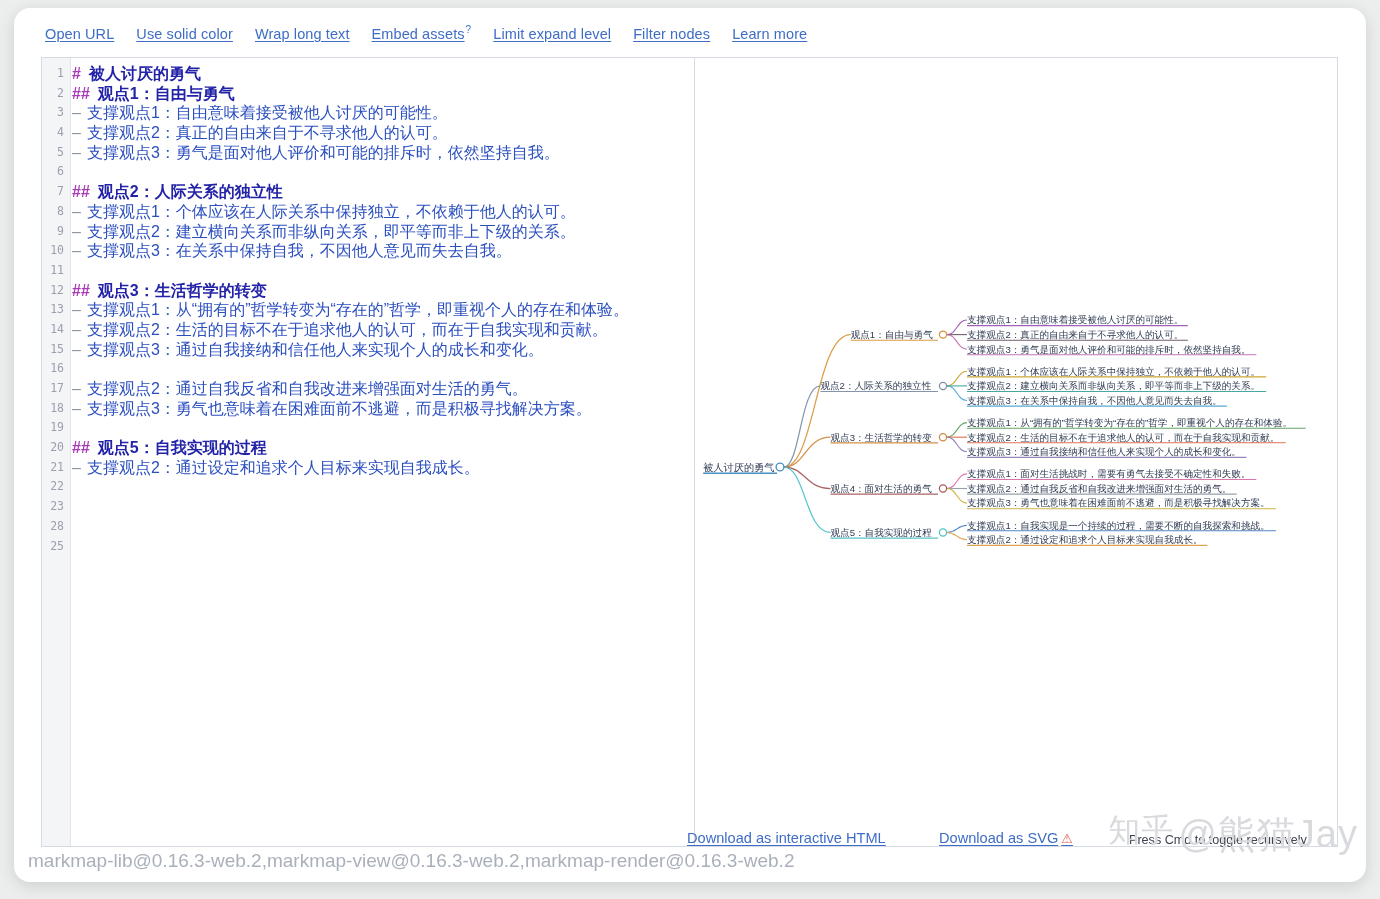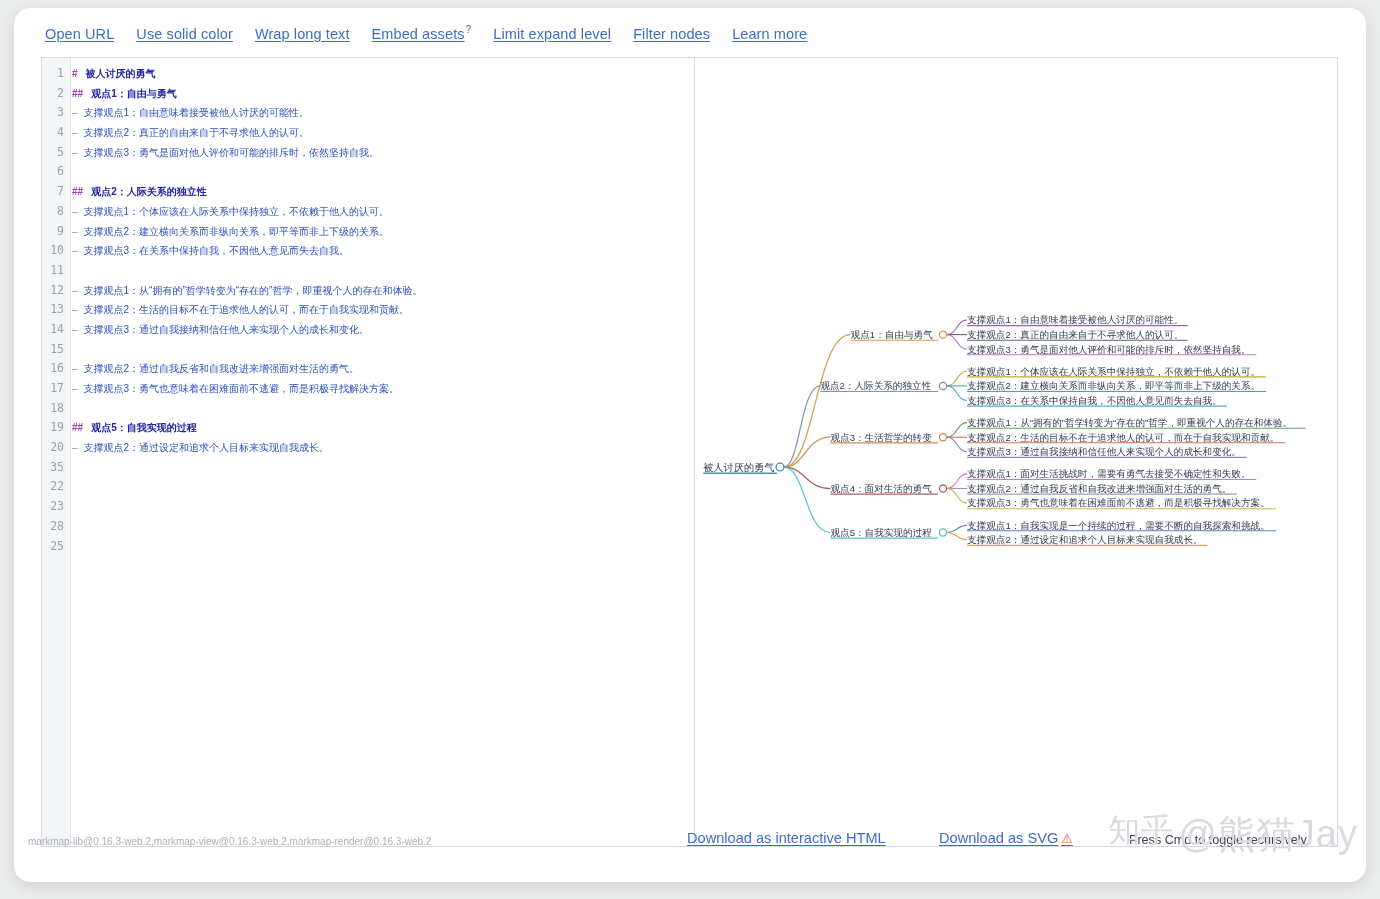--- a/index.html
+++ b/index.html
@@ -59,21 +59,21 @@
     border-right:1px solid #e3e5ea;
     box-sizing:border-box;
   }
   #code{
     position:absolute;left:30px;top:0;right:0;bottom:0;
     padding:6px 0 0 0;
     overflow:hidden;
   }
   .crow{
     height:19.7px;line-height:19.7px;
-    font-size:10px;
+    font-size:16px;
     white-space:nowrap;
     font-family:"Liberation Sans","DejaVu Sans",sans-serif;
   }
   .lnum{
     height:19.7px;line-height:19.7px;
     font-size:11.5px;
     color:#9aa0ad;
     text-align:right;
     padding-right:6px;
     font-family:"DejaVu Sans Mono","Liberation Mono",monospace;
@@ -93,22 +93,22 @@
     font-family:"Liberation Sans","DejaVu Sans",sans-serif;
     dominant-baseline:alphabetic;
   }
   .mm-label.root{font-size:10.2px;}
 
   
   #footer{
     position:absolute;left:0;bottom:0;width:100%;height:58px;
   }
   #version{
-    position:absolute;left:14px;top:12px;
-    font-size:10px;color:#aab0bb;
+    position:absolute;left:14px;top:26px;
+    font-size:19px;color:#aab0bb;
     font-family:"Liberation Sans","DejaVu Sans",sans-serif;
   }
   .foot-link{
     position:absolute;top:6px;
     font-size:14.6px;color:#3e6dc7;
     text-decoration:underline;text-underline-offset:2px;
     cursor:pointer;white-space:nowrap;
   }
   #dl-html{left:673px;}
   #dl-svg{left:925px;text-align:center;}
@@ -154,38 +154,39 @@
           <div class="lnum">11</div>
           <div class="lnum">12</div>
           <div class="lnum">13</div>
           <div class="lnum">14</div>
           <div class="lnum">15</div>
           <div class="lnum">16</div>
           <div class="lnum">17</div>
           <div class="lnum">18</div>
           <div class="lnum">19</div>
           <div class="lnum">20</div>
-          <div class="lnum">35</div>
+          <div class="lnum">21</div>
           <div class="lnum">22</div>
           <div class="lnum">23</div>
           <div class="lnum">28</div>
           <div class="lnum">25</div>
         </div>
       <div id="code">
           <div class="crow"><span class="tok-hash">#</span><span class="tok-h" style="margin-left: 8px;">被人讨厌的勇气</span></div>
           <div class="crow"><span class="tok-hash">##</span><span class="tok-h" style="margin-left: 8px;">观点1：自由与勇气</span></div>
           <div class="crow"><span class="tok-dash">–</span><span class="tok-txt" style="margin-left: 6px;">支撑观点1：自由意味着接受被他人讨厌的可能性。</span></div>
           <div class="crow"><span class="tok-dash">–</span><span class="tok-txt" style="margin-left: 6px;">支撑观点2：真正的自由来自于不寻求他人的认可。</span></div>
           <div class="crow"><span class="tok-dash">–</span><span class="tok-txt" style="margin-left: 6px;">支撑观点3：勇气是面对他人评价和可能的排斥时，依然坚持自我。</span></div>
           <div class="crow">&nbsp;</div>
           <div class="crow"><span class="tok-hash">##</span><span class="tok-h" style="margin-left: 8px;">观点2：人际关系的独立性</span></div>
           <div class="crow"><span class="tok-dash">–</span><span class="tok-txt" style="margin-left: 6px;">支撑观点1：个体应该在人际关系中保持独立，不依赖于他人的认可。</span></div>
           <div class="crow"><span class="tok-dash">–</span><span class="tok-txt" style="margin-left: 6px;">支撑观点2：建立横向关系而非纵向关系，即平等而非上下级的关系。</span></div>
           <div class="crow"><span class="tok-dash">–</span><span class="tok-txt" style="margin-left: 6px;">支撑观点3：在关系中保持自我，不因他人意见而失去自我。</span></div>
           <div class="crow">&nbsp;</div>
+          <div class="crow"><span class="tok-hash">##</span><span class="tok-h" style="margin-left: 8px;">观点3：生活哲学的转变</span></div>
           <div class="crow"><span class="tok-dash">–</span><span class="tok-txt" style="margin-left: 6px;">支撑观点1：从“拥有的”哲学转变为“存在的”哲学，即重视个人的存在和体验。</span></div>
           <div class="crow"><span class="tok-dash">–</span><span class="tok-txt" style="margin-left: 6px;">支撑观点2：生活的目标不在于追求他人的认可，而在于自我实现和贡献。</span></div>
           <div class="crow"><span class="tok-dash">–</span><span class="tok-txt" style="margin-left: 6px;">支撑观点3：通过自我接纳和信任他人来实现个人的成长和变化。</span></div>
           <div class="crow">&nbsp;</div>
           <div class="crow"><span class="tok-dash">–</span><span class="tok-txt" style="margin-left: 6px;">支撑观点2：通过自我反省和自我改进来增强面对生活的勇气。</span></div>
           <div class="crow"><span class="tok-dash">–</span><span class="tok-txt" style="margin-left: 6px;">支撑观点3：勇气也意味着在困难面前不逃避，而是积极寻找解决方案。</span></div>
           <div class="crow">&nbsp;</div>
           <div class="crow"><span class="tok-hash">##</span><span class="tok-h" style="margin-left: 8px;">观点5：自我实现的过程</span></div>
           <div class="crow"><span class="tok-dash">–</span><span class="tok-txt" style="margin-left: 6px;">支撑观点2：通过设定和追求个人目标来实现自我成长。</span></div>
           <div class="crow">&nbsp;</div>

